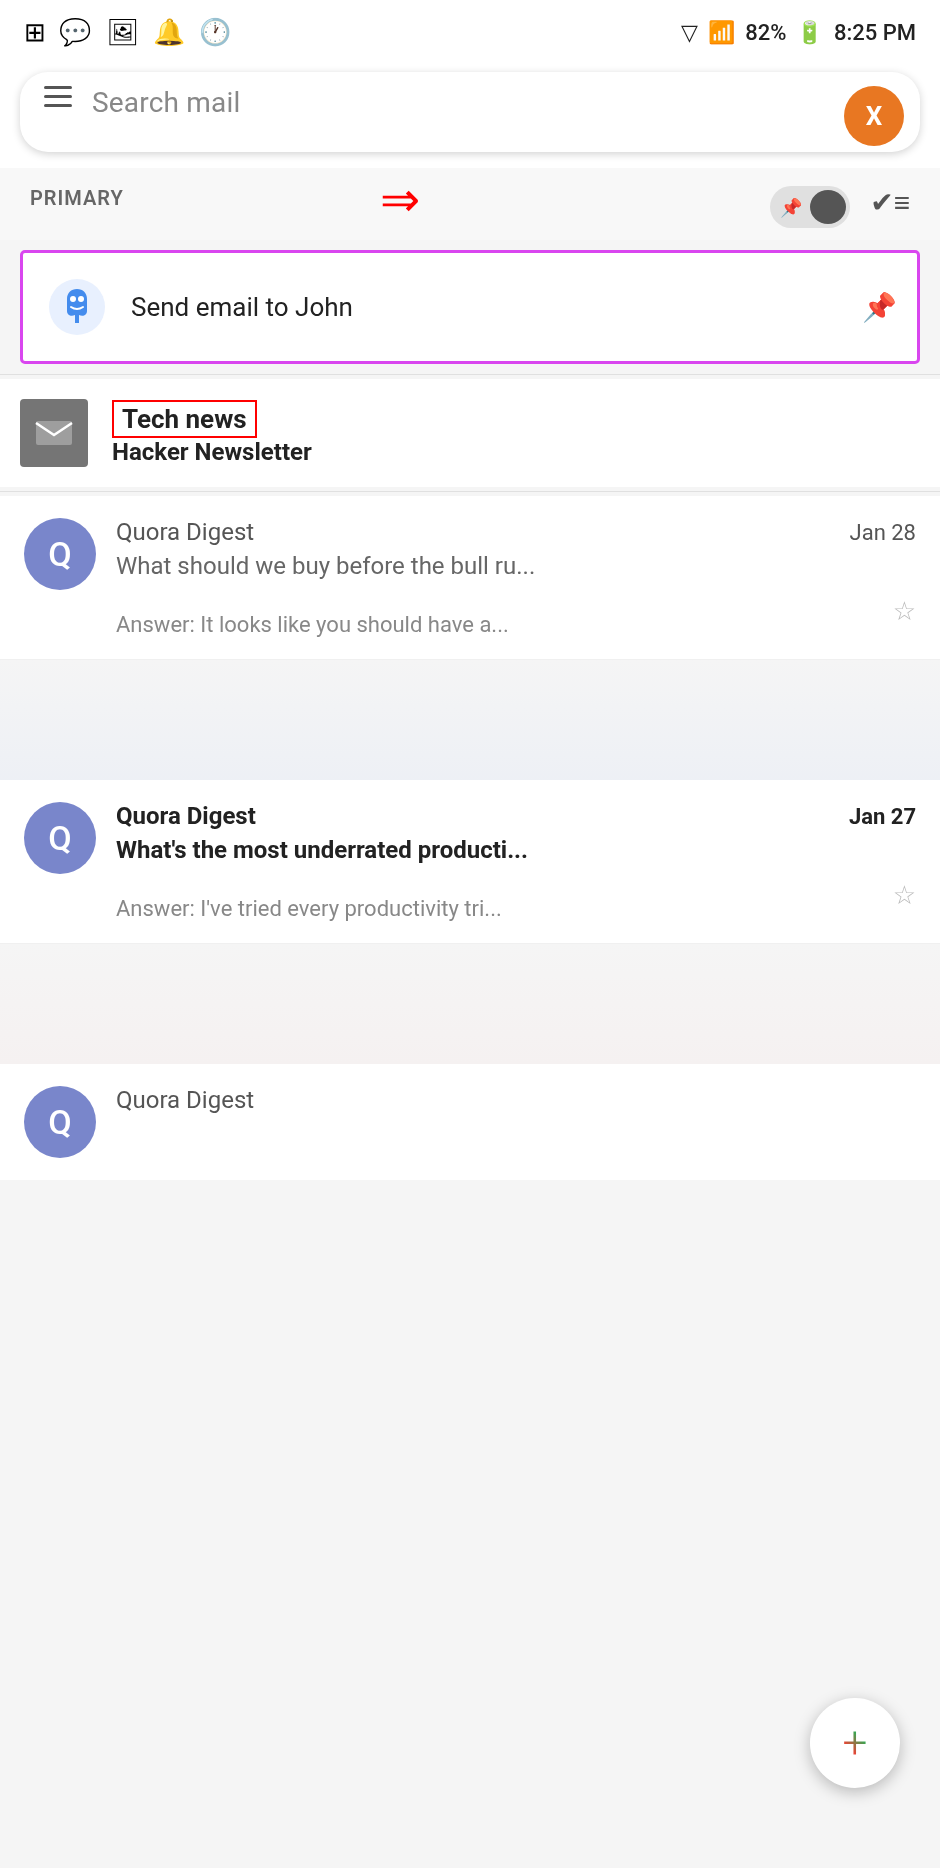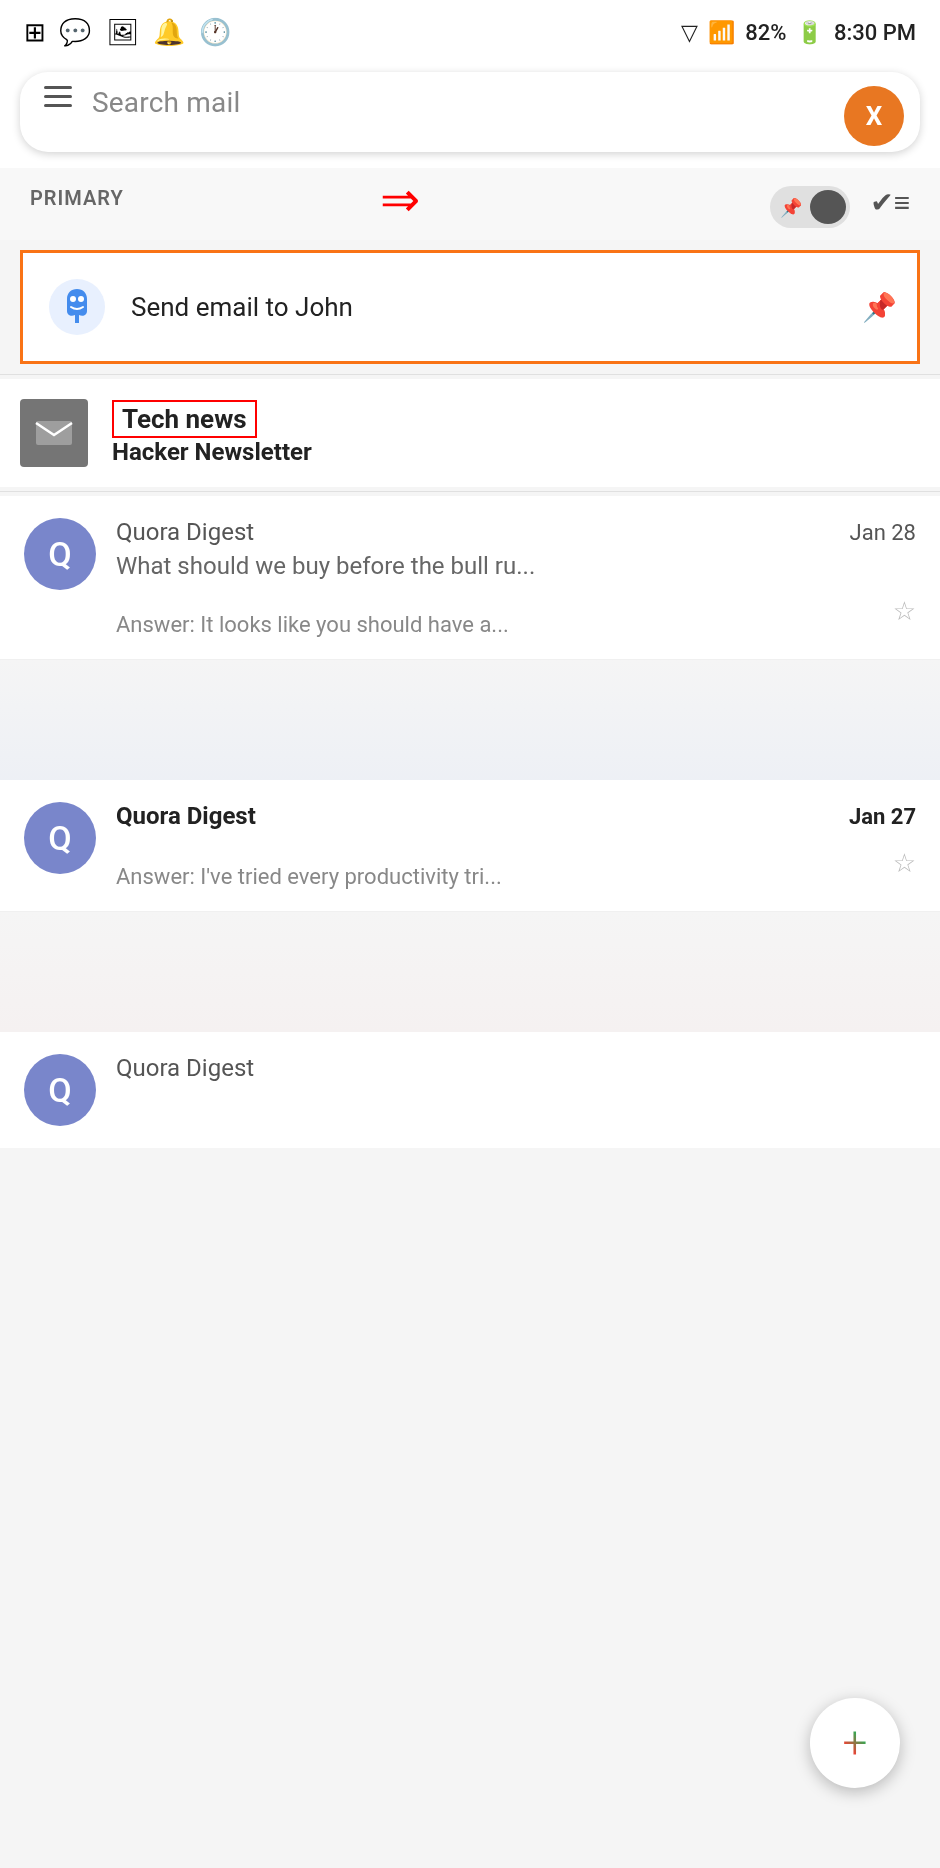--- a/index.html
+++ b/index.html
@@ -138,23 +138,23 @@
     .check-filter-icon {
       font-size: 28px;
       color: #555;
       margin-left: 20px;
       cursor: pointer;
     }
 
     
     .mail-item-highlighted {
       background: #fff;
-      border: 3px solid #f97316;
+      border: 3px solid #d946ef;
       margin: 10px 20px;
-      border-radius: 0;
+      border-radius: 5px;
       display: flex;
       align-items: center;
       padding: 20px 20px;
       min-height: 90px;
       position: relative;
     }
     .ai-icon {
       width: 68px;
       height: 68px;
       display: flex;
@@ -369,21 +369,21 @@
     <span style="font-size:26px;">💬</span>
     <span style="font-size:26px;">🖼</span>
     <span style="font-size:26px;">🔔</span>
     <span style="font-size:26px;">🕐</span>
   </div>
   <div class="status-bar-right">
     <span style="font-size:22px;">▽</span>
     <span style="font-size:22px;">📶</span>
     <span>82%</span>
     <span style="font-size:22px;">🔋</span>
-    <span>8:30 PM</span>
+    <span>8:25 PM</span>
   </div>
 </div>
 
 <div class="search-bar-container">
   <div class="search-bar">
     <div class="hamburger">
       <span></span>
         <span></span>
         <span></span>
     </div>
@@ -459,20 +459,21 @@
 
 <div class="gradient-overlay"></div>
 
 <div class="mail-item">
   <div class="mail-avatar">Q</div>
   <div class="mail-content">
     <div class="mail-header">
       <span class="mail-sender bold">Quora Digest</span>
       <span class="mail-date bold">Jan 27</span>
     </div>
+    <div class="mail-subject bold">What's the most underrated producti...</div>
     <div class="mail-preview-row">
       <span class="mail-preview">Answer: I've tried every productivity tri...</span>
       <span class="star-icon">☆</span>
     </div>
   </div>
 </div>
 
 <div class="gradient-overlay" style="background: linear-gradient(to bottom, rgba(255,255,255,0) 0%, rgba(245,235,235,0.4) 100%);"></div>
 
 <div class="mail-item-partial">

